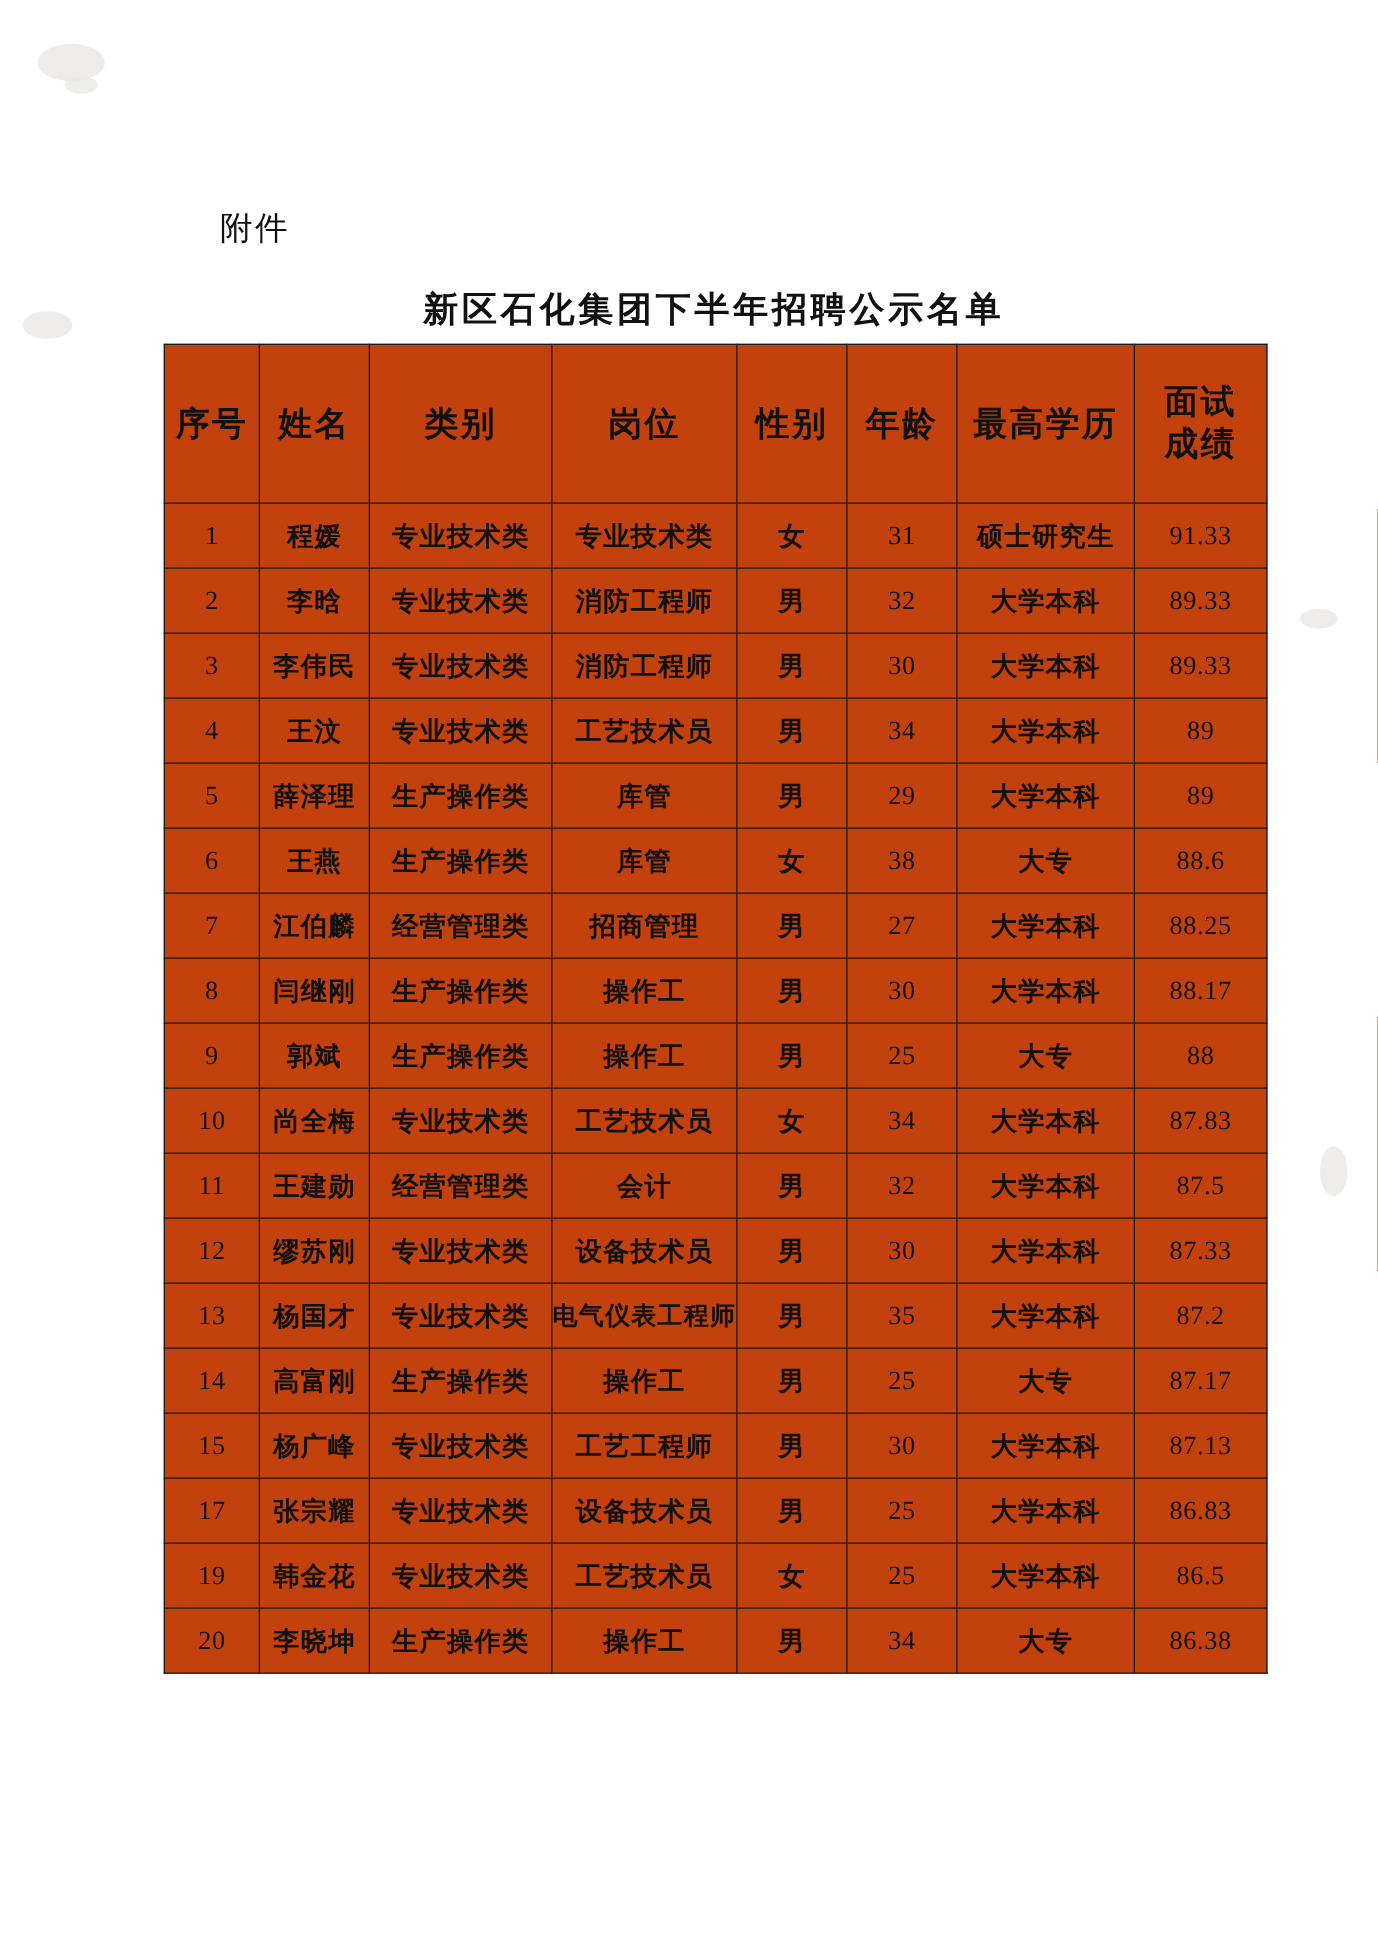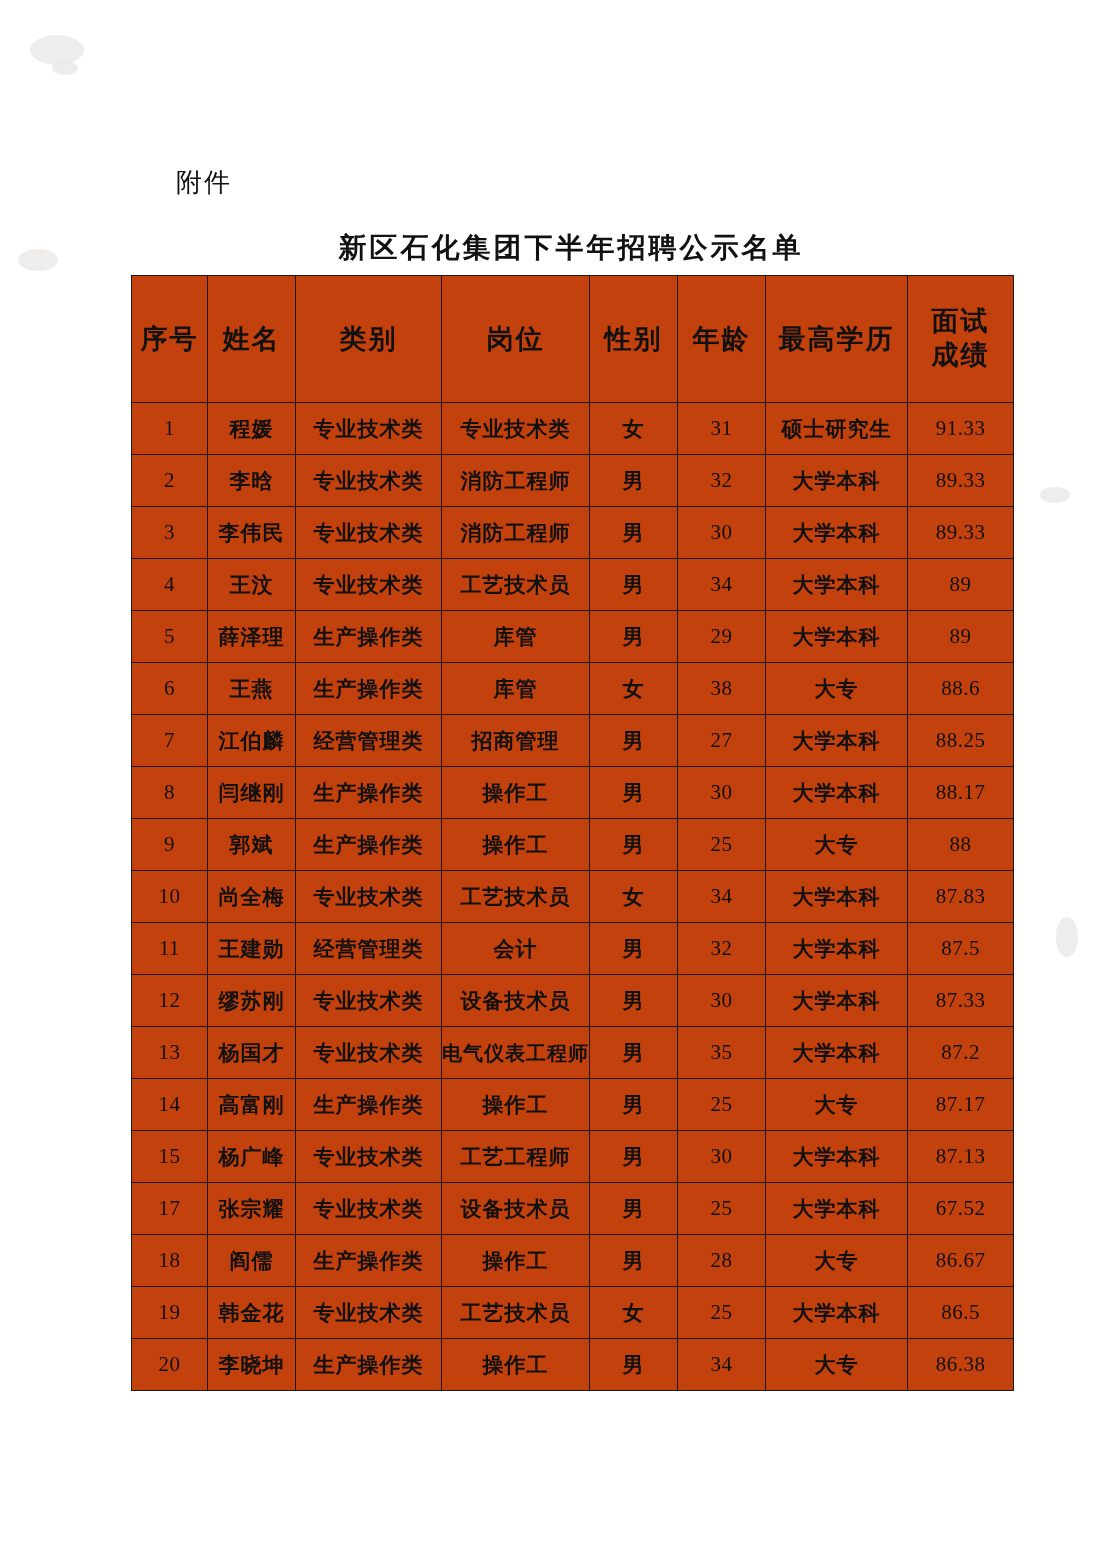--- a/index.html
+++ b/index.html
@@ -305,31 +305,21 @@
             <td class="score">87.13</td>
           </tr>
           <tr>
             <td class="num">17</td>
             <td>张宗耀</td>
             <td>专业技术类</td>
             <td>设备技术员</td>
             <td>男</td>
             <td class="age">25</td>
             <td>大学本科</td>
-            <td class="score">67.52</td>
-          </tr>
-          <tr>
-            <td class="num">18</td>
-            <td>阎儒</td>
-            <td>生产操作类</td>
-            <td>操作工</td>
-            <td>男</td>
-            <td class="age">28</td>
-            <td>大专</td>
-            <td class="score">86.67</td>
+            <td class="score">86.83</td>
           </tr>
           <tr>
             <td class="num">19</td>
             <td>韩金花</td>
             <td>专业技术类</td>
             <td>工艺技术员</td>
             <td>女</td>
             <td class="age">25</td>
             <td>大学本科</td>
             <td class="score">86.5</td>

